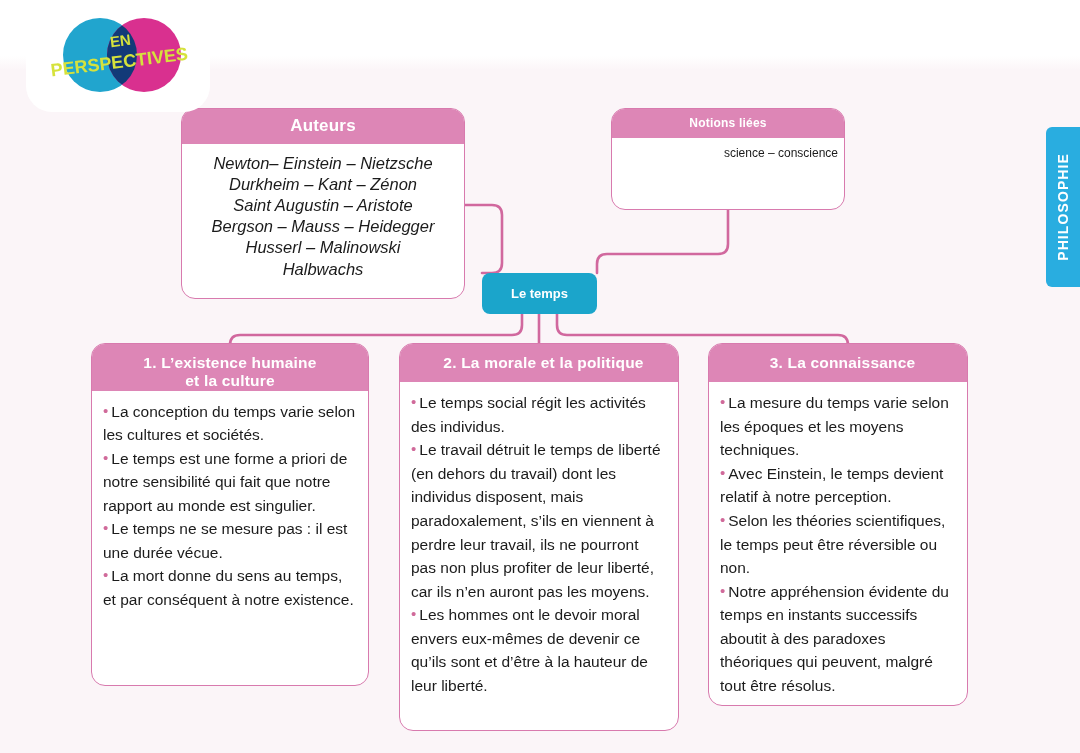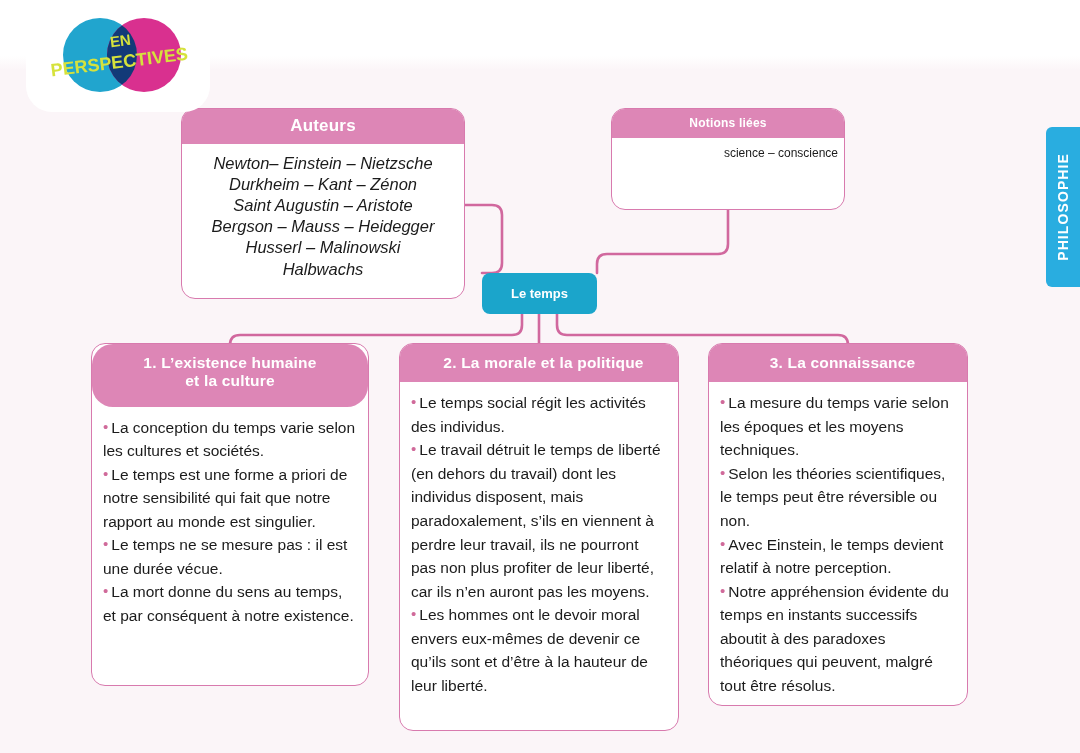--- a/index.html
+++ b/index.html
@@ -93,21 +93,21 @@
     display: flex; align-items: center; justify-content: center;
     z-index: 4;
   }
 
   
   .col { z-index: 3; }
   #card-c1 { left: 91px; top: 343px; width: 278px; height: 343px; }
   #card-c2 { left: 399px; top: 343px; width: 280px; height: 388px; }
   #card-c3 { left: 708px; top: 343px; width: 260px; height: 363px; }
   .col .card-head { font-size: 15.5px; }
-  #card-c1 .card-head { padding: 10px 6px 16px 6px; border-radius: 21px; }
+  #card-c1 .card-head { padding: 10px 6px 0 6px; }
   #card-c2 .card-head, #card-c3 .card-head { padding: 10px 6px 10px 15px; }
   .col .card-body { font-size: 15.5px; padding: 9px 11px 8px 11px; line-height: 1.52; }
   .col .card-body p { text-indent: 0; }
 
   
   #side-tab {
     position: absolute; right: 0px; top: 127px;
     width: 34px; height: 160px;
     background: #29ade0;
     border-radius: 6px 0 0 6px;
@@ -208,22 +208,22 @@
       <p><span class="bullet">•</span><span>Les hommes ont le devoir moral envers eux-mêmes de devenir ce qu’ils sont et d’être à la hauteur de leur liberté.</span></p>
     </div>
   </div>
 
   <div class="card col" id="card-c3">
     <div class="card-head">
       <div>3. La connaissance</div>
     </div>
     <div class="card-body">
       <p><span class="bullet">•</span><span>La mesure du temps varie selon les époques et les moyens techniques.</span></p>
+      <p><span class="bullet">•</span><span>Avec Einstein, le temps devient relatif à notre perception.</span></p>
       <p><span class="bullet">•</span><span>Selon les théories scientifiques, le temps peut être réversible ou non.</span></p>
-      <p><span class="bullet">•</span><span>Avec Einstein, le temps devient relatif à notre perception.</span></p>
       <p><span class="bullet">•</span><span>Notre appréhension évidente du temps en instants successifs aboutit à des paradoxes théoriques qui peuvent, malgré tout être résolus.</span></p>
     </div>
   </div>
 
   <div id="side-tab">
     <span>PHILOSOPHIE</span>
   </div>
 
 </div>
 

